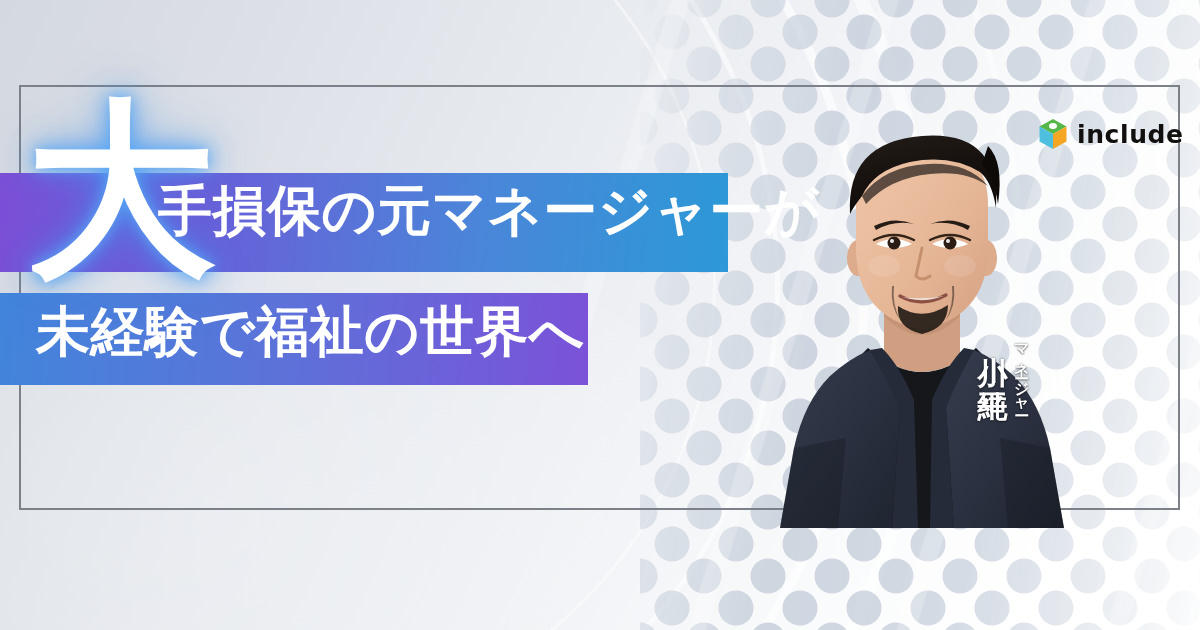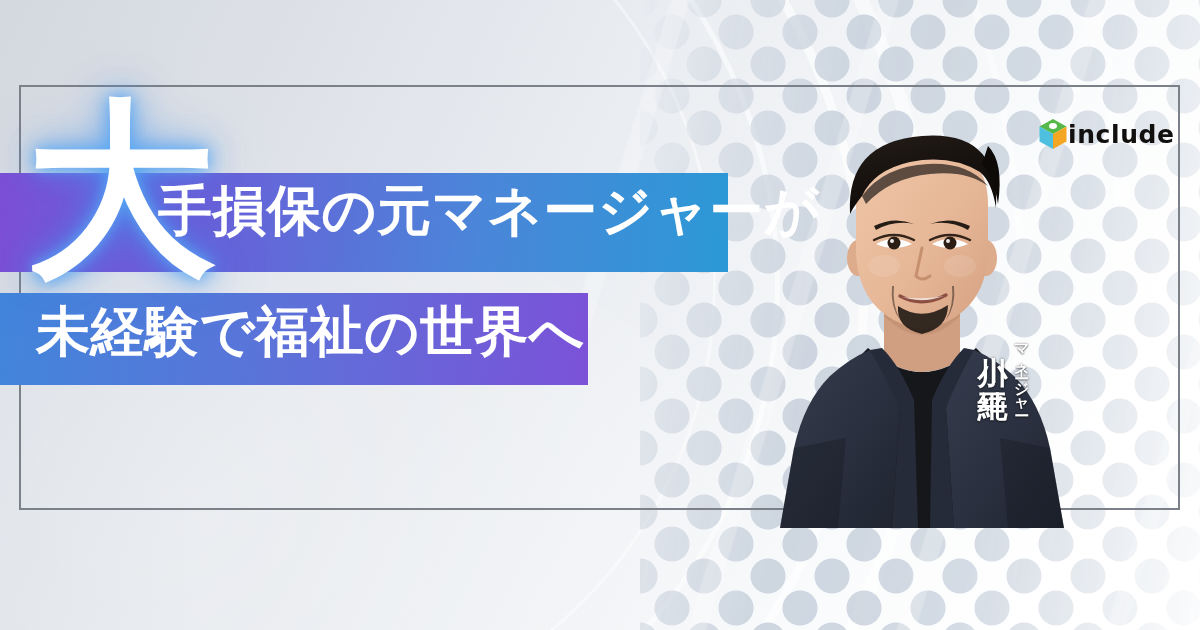--- a/index.html
+++ b/index.html
@@ -182,20 +182,21 @@
   .v-role { font-size: 15px; line-height: 1.22; padding-top: 2px; }
   .v-name { font-size: 30px; line-height: 1.18; }
 
   
   .logo {
     position: absolute;
     left: 1038px;
     top: 118px;
     display: flex;
     align-items: center;
+    gap: 9px;
   }
   .logo-mark { width: 30px; height: 32px; display: block; }
   .logo-text {
     font-size: 25px;
     font-weight: 700;
     color: #12100e;
     letter-spacing: 0.6px;
     line-height: 1;
     font-family: "DejaVu Sans", "Liberation Sans", sans-serif;
   }

